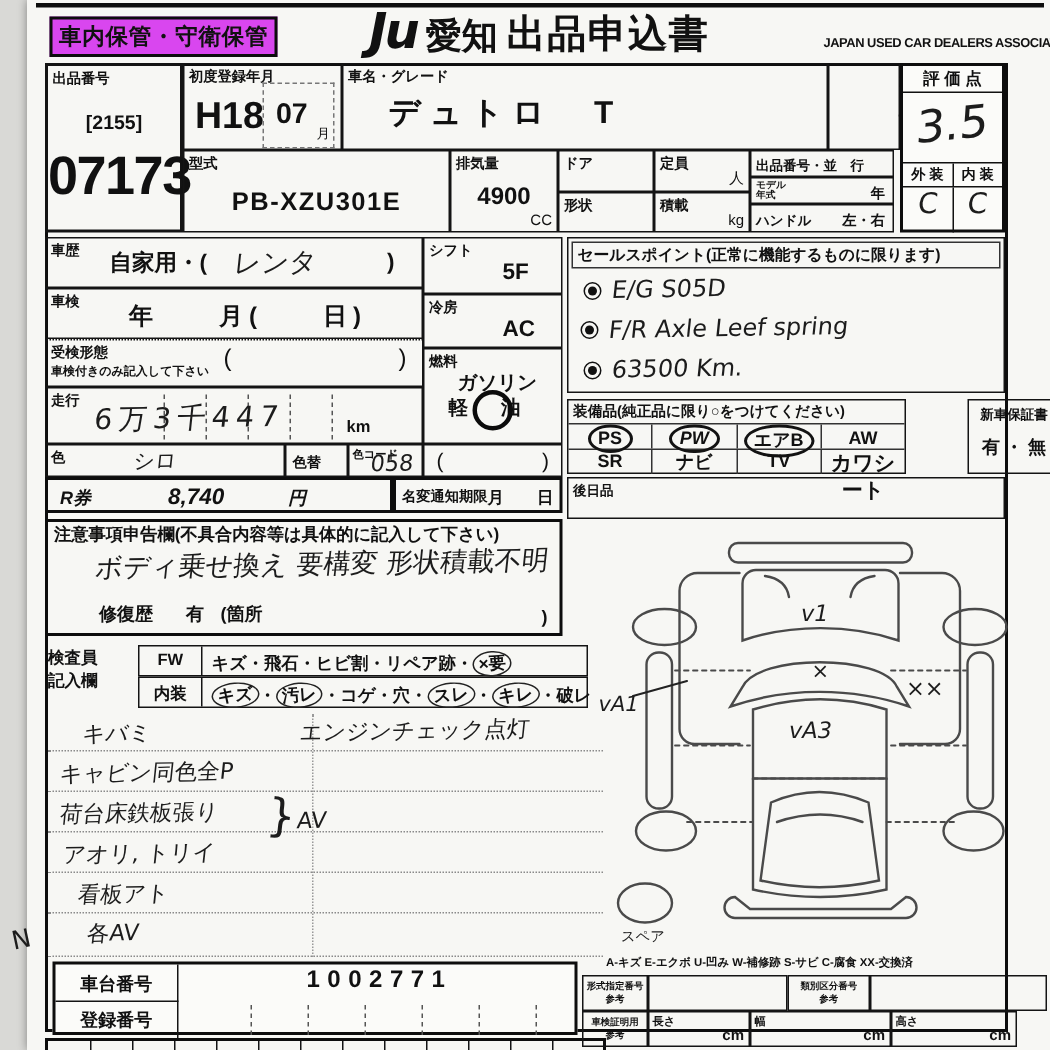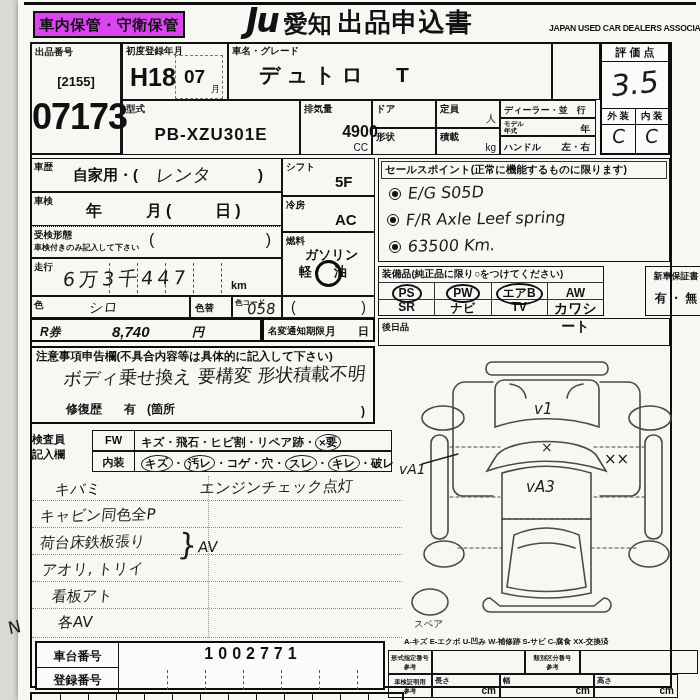--- a/index.html
+++ b/index.html
@@ -78,41 +78,41 @@
   </div>
 </div>
 
 <div class="cell" style="left:122px;top:100px;width:178px;height:55px;">
   <span class="lbl">型式</span>
   <div style="position:absolute;top:24px;width:100%;text-align:center;font-size:17px;font-weight:bold;letter-spacing:1px;">PB-XZU301E</div>
 </div>
 
 <div class="cell" style="left:300px;top:100px;width:72px;height:55px;">
   <span class="lbl">排気量</span>
-  <div style="position:absolute;top:22px;width:100%;text-align:center;font-size:16px;font-weight:bold;margin-left:24px;">4900</div>
+  <div style="position:absolute;top:22px;width:100%;text-align:center;font-size:16px;font-weight:bold;">4900</div>
   <span style="position:absolute;right:3px;bottom:1px;font-size:10px;">CC</span>
 </div>
 
 <div class="cell" style="left:372px;top:100px;width:64px;height:28px;">
     <span class="lbl">ドア</span>
   </div>
 <div class="cell" style="left:436px;top:100px;width:64px;height:28px;">
   <span class="lbl">定員</span>
   <span style="position:absolute;right:3px;bottom:1px;font-size:10px;">人</span>
 </div>
 <div class="cell" style="left:372px;top:128px;width:64px;height:27px;">
     <span class="lbl">形状</span>
   </div>
 <div class="cell" style="left:436px;top:128px;width:64px;height:27px;">
   <span class="lbl">積載</span>
   <span style="position:absolute;right:3px;bottom:1px;font-size:10px;">kg</span>
 </div>
 
 <div class="cell" style="left:500px;top:100px;width:96px;height:18px;">
-  <div style="font-size:9px;font-weight:bold;padding:3px 3px 0 3px;white-space:nowrap;">ディーラー・並　行</div>
+  <div style="font-size:9px;font-weight:bold;padding:3px 3px 0 3px;white-space:nowrap;">出品番号・並　行</div>
 </div>
 <div class="cell" style="left:500px;top:118px;width:96px;height:18px;">
   <div style="position:absolute;left:3px;top:1px;font-size:6.5px;font-weight:bold;line-height:7px;">
     <div>モデル</div>
     <div>年式</div>
   </div>
   <span style="position:absolute;right:5px;top:4px;font-size:9.5px;font-weight:bold;">年</span>
 </div>
 <div class="cell" style="left:500px;top:136px;width:96px;height:19px;">
   <span style="position:absolute;left:3px;top:4px;font-size:9px;font-weight:bold;">ハンドル</span>
@@ -194,21 +194,21 @@
   <div style="border:1px solid #333;margin:2px;font-size:10.5px;font-weight:bold;padding:1px 3px;white-space:nowrap;">セールスポイント(正常に機能するものに限ります)</div>
   <div style="position:absolute;left:10px;top:24px;"><span class="bullet"></span><span class="hw" style="font-size:16px;">E/G  S05D</span></div>
   <div style="position:absolute;left:8px;top:50px;"><span class="bullet"></span><span class="hw" style="font-size:16px;">F/R Axle  Leef  spring</span></div>
   <div style="position:absolute;left:10px;top:77px;"><span class="bullet"></span><span class="hw" style="font-size:16px;">63500 Km.</span></div>
 </div>
 
 <div class="cell" style="left:378px;top:266px;width:226px;height:50px;">
   <div style="border-bottom:1px solid #333;font-size:9.8px;font-weight:bold;padding:1px 3px;white-space:nowrap;">装備品(純正品に限り○をつけてください)</div>
   <div style="display:flex;border-bottom:1px solid #333;height:16px;text-align:center;">
     <div style="width:25%;border-right:1px solid #333;"><span style="font-size:12px;font-weight:bold;" class="eqcirc">PS</span></div>
-    <div style="width:25%;border-right:1px solid #333;"><span style="font-size:12px;font-weight:bold;" class="eqcirc">PW</span></div>
+    <div style="width:25%;border-right:1px solid #333;font-style:italic;"><span style="font-size:12px;font-weight:bold;" class="eqcirc">PW</span></div>
     <div style="width:25%;border-right:1px solid #333;"><span style="font-size:12px;font-weight:bold;" class="eqcirc">エアB</span></div>
     <div style="width:25%;"><span style="font-size:12px;font-weight:bold;">AW</span></div>
   </div>
   <div style="display:flex;height:16px;text-align:center;">
     <div style="width:25%;border-right:1px solid #333;font-size:12px;font-weight:bold;">SR</div>
     <div style="width:25%;border-right:1px solid #333;font-size:12px;font-weight:bold;">ナビ</div>
     <div style="width:25%;border-right:1px solid #333;font-size:12px;font-weight:bold;">TV</div>
     <div style="width:25%;font-size:14px;font-weight:bold;">カワシート</div>
   </div>
 </div>

